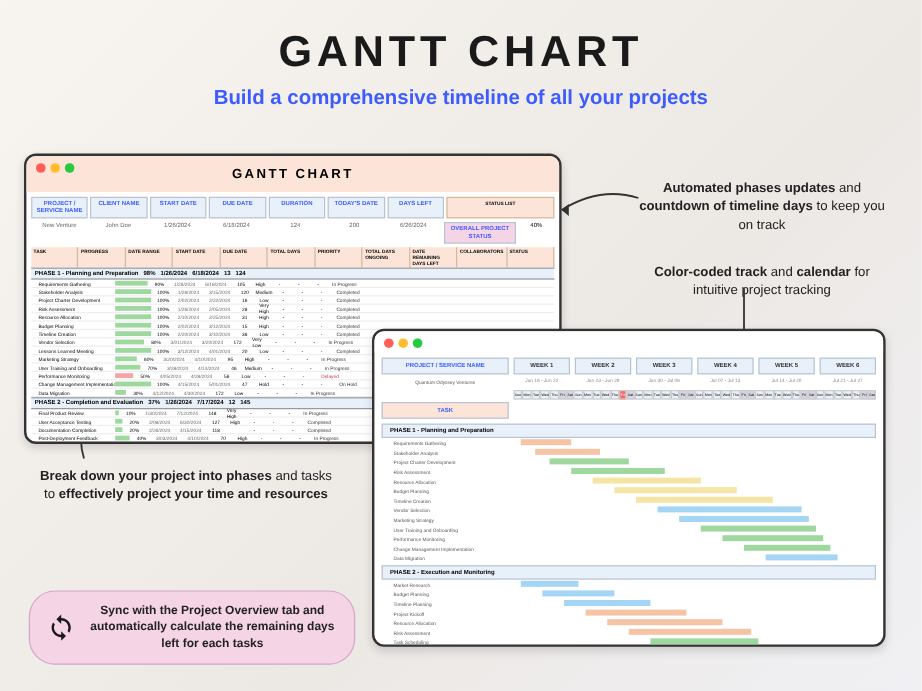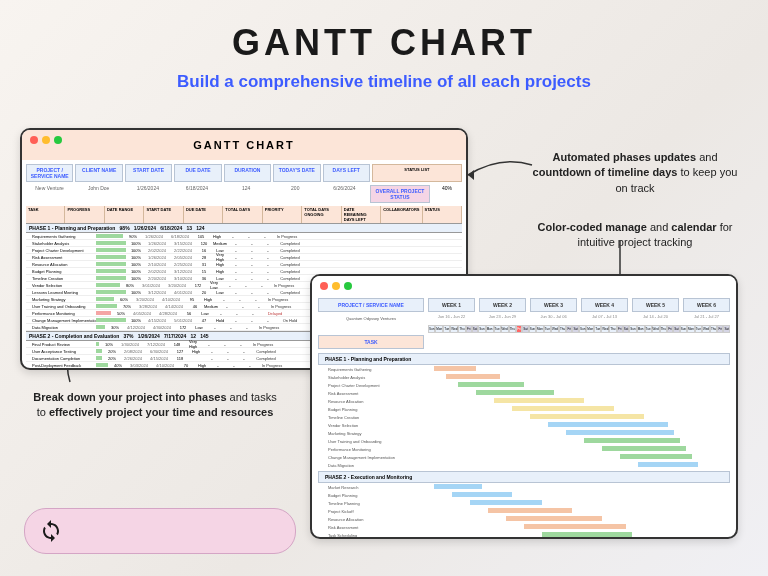--- a/index.html
+++ b/index.html
@@ -46,24 +46,24 @@
 .co3{top:390px;left:30px;width:250px}
 .pill{position:absolute;bottom:22px;left:24px;width:272px;background:#f5d5e5;border:1px solid #d4a5c5;border-radius:22px;padding:10px 14px;display:flex;align-items:center;gap:10px}
 .pill-icon{width:24px;height:24px;flex-shrink:0}
 .pill-text{font-size:10px;font-weight:700;line-height:1.35;color:#222;text-align:center}
 svg{display:block}
 </style>
 </head>
 <body>
 
 <div class="title">GANTT CHART</div>
-<div class="subtitle">Build a comprehensive timeline of all each projects</div>
+<div class="subtitle">Build a comprehensive timeline of all your projects</div>
 
 <div class="callout co1"><b>Automated phases updates</b><span> and </span><b>countdown of timeline days</b><span> to keep you on track</span></div>
-<div class="callout co2"><b>Color-coded manage</b><span> and </span><b>calendar</b><span> for intuitive project tracking</span></div>
+<div class="callout co2"><b>Color-coded track</b><span> and </span><b>calendar</b><span> for intuitive project tracking</span></div>
 <div class="callout co3"><b>Break down your project into phases</b><span> and tasks to </span><b>effectively project your time and resources</b></div>
 
 <svg style="position:absolute;top:150px;left:460px;width:80px;height:50px">
     <path d="M8,25 Q40,5 72,15" stroke="#333" stroke-width="1.5" fill="none"></path>
     <polygon points="8,25 14,20 14,30" fill="#333"></polygon>
   </svg>
 <svg style="position:absolute;top:238px;left:600px;width:40px;height:50px">
     <path d="M20,2 L20,44" stroke="#333" stroke-width="1.5" fill="none"></path>
     <polygon points="20,46 16,40 24,40" fill="#333"></polygon>
   </svg>
@@ -527,13 +527,14 @@
       </div>
     </div>
 </div>
 
 <div class="pill">
   <div class="pill-icon">
     <svg viewBox="0 0 24 24">
         <path fill="#1a1a1a" d="M12 4V1L8 5l4 4V6c3.3 0 6 2.7 6 6 0 1-.3 2-.7 2.8l1.5 1.5C19.5 15 20 13.6 20 12c0-4.4-3.6-8-8-8zm0 14c-3.3 0-6-2.7-6-6 0-1 .3-2 .7-2.8L5.2 7.7C4.5 9 4 10.4 4 12c0 4.4 3.6 8 8 8v3l4-4-4-4v3z"></path>
       </svg>
   </div>
+  <div class="pill-text">Sync with the Project Overview tab and automatically calculate the remaining days left for each tasks</div>
 </div>
 
 </body></html>

